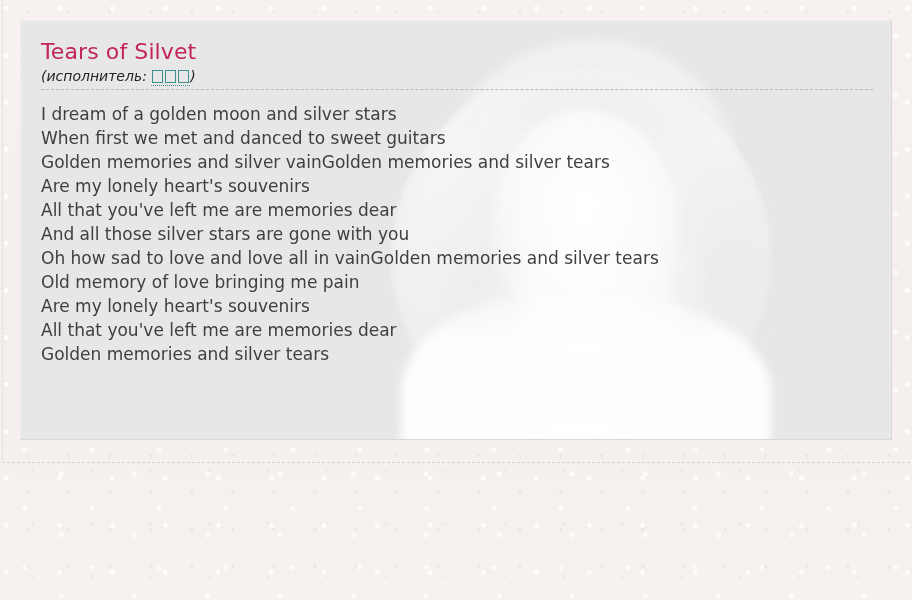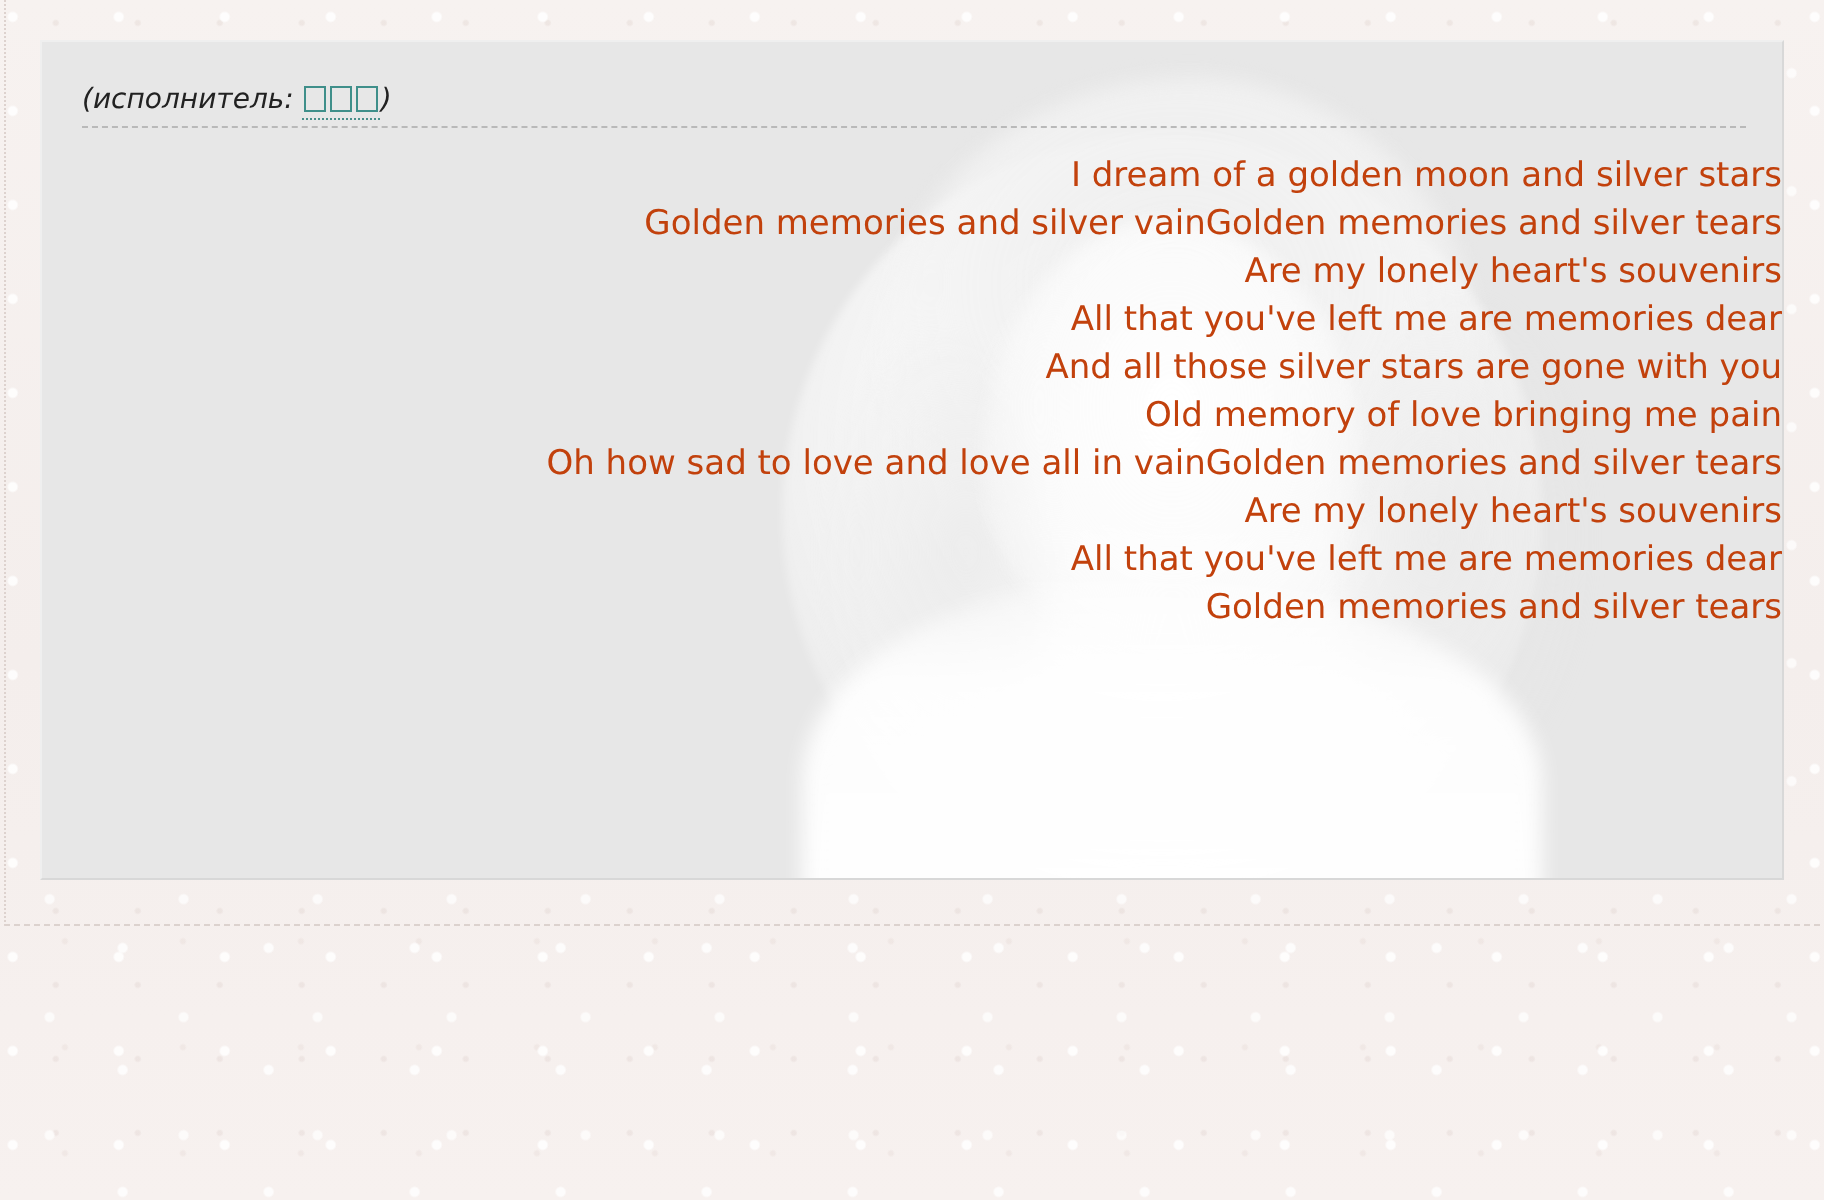--- a/index.html
+++ b/index.html
@@ -191,23 +191,22 @@
     z-index: 2;
   }
 
   
   #lyrics-body {
     position: relative;
     z-index: 2;
     padding: 12px 0 0 20px;
     font-size: 17px;
     line-height: 24px;
-    color: #c2410c;
+    color: #404040;
     white-space: nowrap;
-    text-align: right;
   }
   #lyrics-body .lyric-line {
     height: 24px;
     overflow: visible;
   }
 </style>
 </head>
 <body>
 
 <div id="page-frame"></div>
@@ -217,31 +216,33 @@
   <div id="watermark">
     <div class="wm-halo"></div>
     <div class="wm-hair"></div>
     <div class="wm-shade-l"></div>
     <div class="wm-shade-r"></div>
     <div class="wm-face"></div>
     <div class="wm-body"></div>
   </div>
 
   <div id="lyrics-header">
+    <h1 id="song-title">Tears of Silvet</h1>
     <div id="artist-line"><span>(исполнитель: </span><a id="artist-link" href="#"><span class="tofu"></span><span class="tofu"></span><span class="tofu"></span></a><span>)</span></div>
   </div>
 
   <div id="header-rule"></div>
 
   <div id="lyrics-body">
     <div class="lyric-line">I dream of a golden moon and silver stars</div>
+    <div class="lyric-line">When first we met and danced to sweet guitars</div>
     <div class="lyric-line">Golden memories and silver vainGolden memories and silver tears</div>
     <div class="lyric-line">Are my lonely heart's souvenirs</div>
     <div class="lyric-line">All that you've left me are memories dear</div>
     <div class="lyric-line">And all those silver stars are gone with you</div>
+    <div class="lyric-line">Oh how sad to love and love all in vainGolden memories and silver tears</div>
     <div class="lyric-line">Old memory of love bringing me pain</div>
-    <div class="lyric-line">Oh how sad to love and love all in vainGolden memories and silver tears</div>
     <div class="lyric-line">Are my lonely heart's souvenirs</div>
     <div class="lyric-line">All that you've left me are memories dear</div>
     <div class="lyric-line">Golden memories and silver tears</div>
   </div>
 
 </div>
 
 </body></html>

